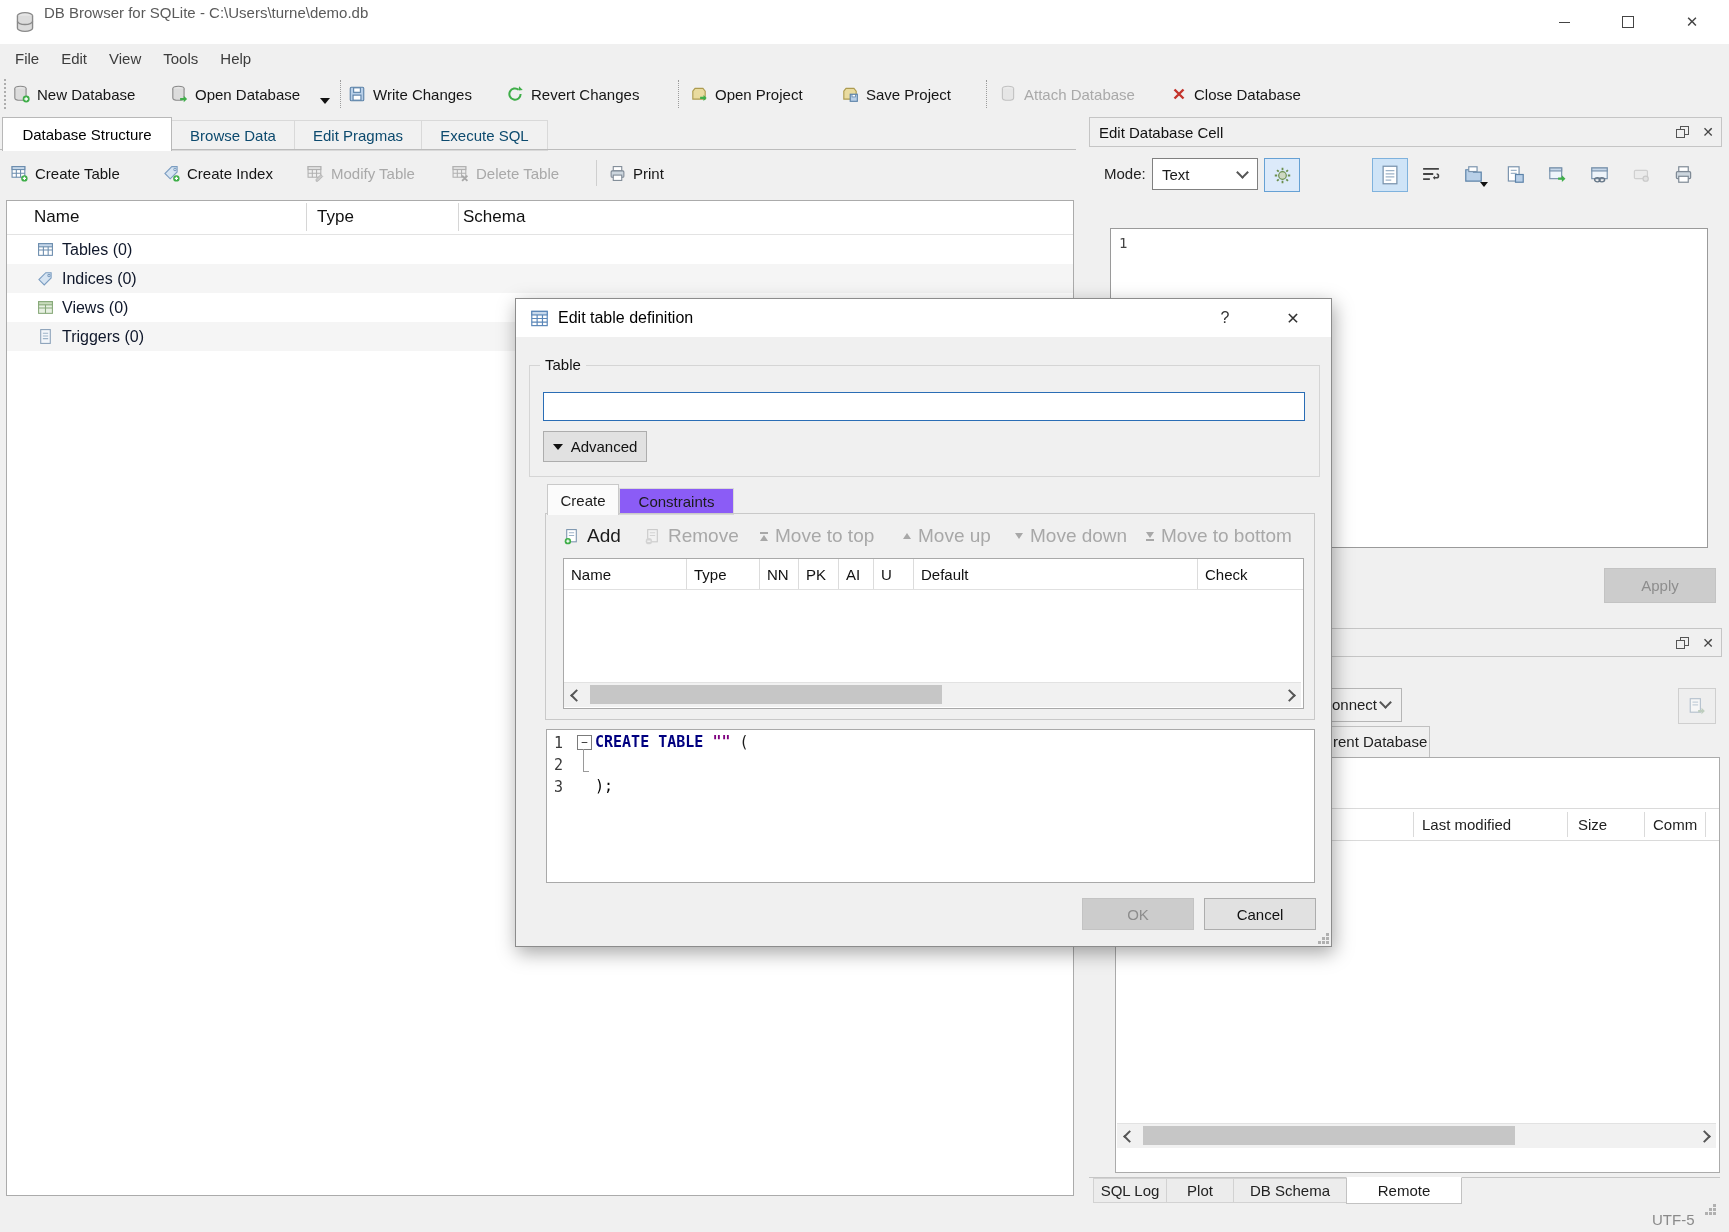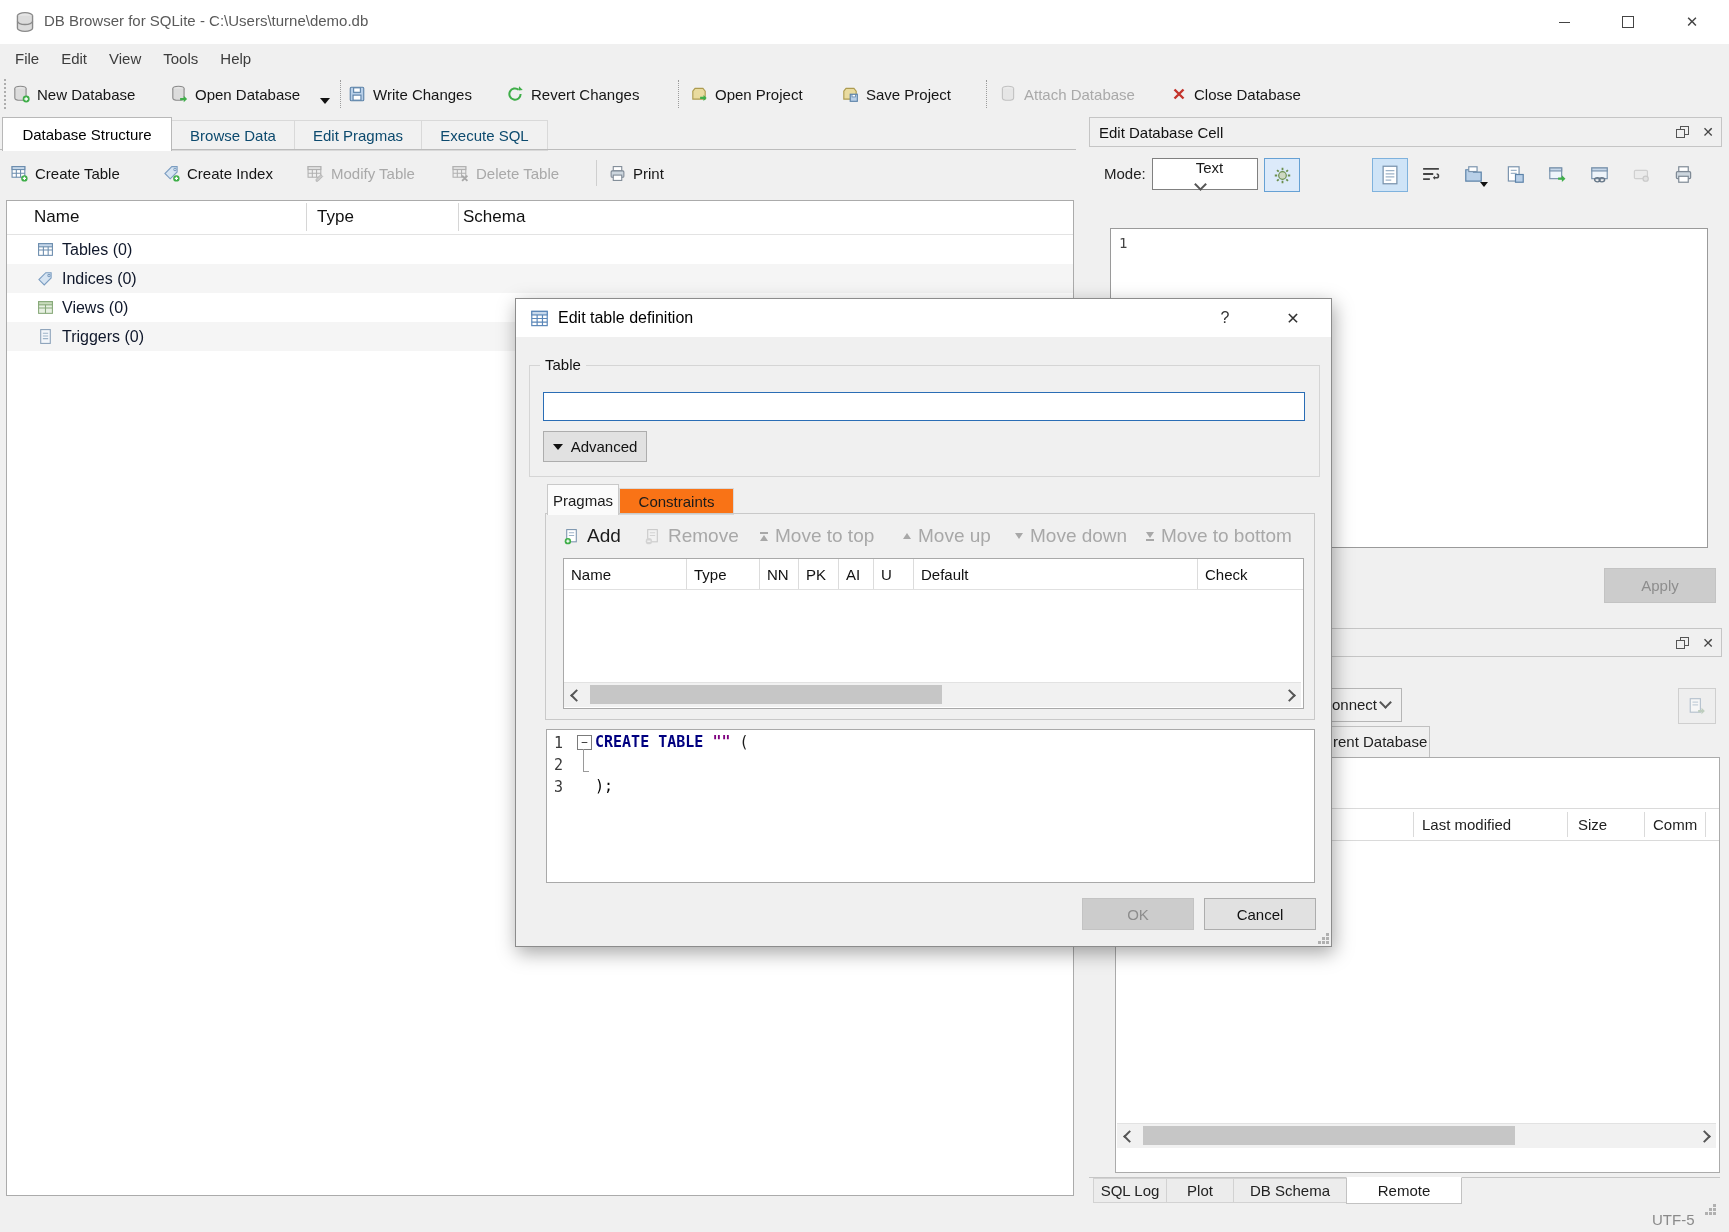--- a/index.html
+++ b/index.html
@@ -38,21 +38,21 @@
   .tree-hdr-label{position:absolute;top:6px;font-size:17px;color:#111;}
   .tree-hdr-div{position:absolute;top:2px;height:28px;width:1px;background:#d6d6d6;}
   .tree-hdr-bottom{position:absolute;left:0;top:33px;width:100%;height:1px;background:#e3e3e3;}
   .tree-row{position:absolute;left:0;width:100%;height:29px;display:flex;align-items:center;}
   .tree-row .lbl{font-size:16px;color:#0f172a;margin-left:8px;}
   .tree-ico{margin-left:30px;width:17px;height:17px;flex:0 0 auto;}
   
   .dock-title{background:#f0f0f0;border:1px solid #c5c5c5;display:flex;align-items:center;}
   .dock-title .t{font-size:15px;color:#111;margin-left:9px;flex:1;}
   .dockbtn{width:26px;height:22px;display:flex;align-items:center;justify-content:center;color:#444;font-size:14px;}
-  .combo{background:#fff;border:1px solid #808080;display:flex;align-items:center;font-size:15px;flex-direction:column;}
+  .combo{background:#fff;border:1px solid #808080;display:flex;align-items:center;font-size:15px;}
   .combo .val{margin-left:9px;flex:1;}
   .chev{display:block;width:7px;height:7px;border-right:2px solid #555;border-bottom:2px solid #555;}
   .chev.down{transform:rotate(45deg);margin-top:-3px;}
   .chev.left{transform:rotate(135deg);}
   .chev.right{transform:rotate(-45deg);}
   .cellico{position:absolute;top:158px;width:34px;height:32px;display:flex;align-items:center;justify-content:center;}
   .cellico.selected{background:#cfe4f7;border:1px solid #7fb2dd;}
   .btn{display:flex;align-items:center;justify-content:center;font-size:15px;background:#e1e1e1;border:1px solid #adadad;color:#111;}
   .btn.disabled{background:#cccccc;border-color:#c3c3c3;color:#8d8d8d;}
   
@@ -63,21 +63,21 @@
   .dialog{left:515px;top:298px;width:815px;height:647px;background:#f0f0f0;border:1px solid #8c8c8c;z-index:50;
           box-shadow:2px 6px 18px rgba(0,0,0,.35);}
   .dlg-title{position:absolute;left:0;top:0;width:100%;height:38px;background:#fff;display:flex;align-items:center;}
   .dlg-title .t{font-size:16px;color:#000;margin-left:9px;flex:1;}
   .groupbox{position:absolute;border:1px solid #d5d5d5;}
   .legend{position:absolute;top:-10px;left:10px;background:#f0f0f0;padding:0 5px;font-size:15px;color:#111;}
   .txtinput{position:absolute;background:#fff;border:1px solid #2a6db5;font-size:15px;padding:0 6px;outline:none;
             font-family:"Liberation Sans",sans-serif;}
   .dtab{position:absolute;display:flex;align-items:center;justify-content:center;font-size:15px;}
   .dtab.active{background:#fbfbfb;border:1px solid #c9c9c9;border-bottom:none;z-index:3;}
-  .dtab.inactive{background:#f97316;border:1px solid #d9d9d9;}
+  .dtab.inactive{background:#8b5cf6;border:1px solid #d9d9d9;}
   .dpane{position:absolute;border:1px solid #c9c9c9;}
   .fldbtn{position:absolute;top:222px;height:30px;display:flex;align-items:center;gap:7px;font-size:19px;white-space:nowrap;}
   .fldbtn.disabled{color:#a8a8a8;}
   .ftable{position:absolute;background:#fff;border:1px solid #a9a9a9;}
   .fhdr{display:flex;height:30px;border-bottom:1px solid #e0e0e0;}
   .fcol{display:flex;align-items:center;padding-left:7px;font-size:15px;color:#111;border-right:1px solid #dcdcdc;box-sizing:border-box;}
   .tri-up{display:block;width:0;height:0;border-left:4px solid transparent;border-right:4px solid transparent;border-bottom:6px solid #a8a8a8;}
   .tri-down{display:block;width:0;height:0;border-left:4px solid transparent;border-right:4px solid transparent;border-top:6px solid #a8a8a8;}
   .bar-top{display:block;width:8px;height:2px;background:#a8a8a8;margin-bottom:1px;}
   .sqlbox{position:absolute;background:#fff;border:1px solid #a9a9a9;font-family:"DejaVu Sans Mono",monospace;font-size:15px;}
@@ -107,21 +107,21 @@
 <div id="app">
 
   <div class="a titlebar row">
     <span class="a" style="left:14px;top:10px;">
       <svg width="22" height="24" viewBox="0 0 16 16">
           <ellipse cx="8" cy="3.5" rx="5.5" ry="2.3" fill="#e6e6e6" stroke="#8a8a8a"></ellipse>
           <path d="M2.5 3.5v9c0 1.3 2.5 2.3 5.5 2.3s5.5-1 5.5-2.3v-9" fill="#dcdcdc" stroke="#8a8a8a"></path>
           <path d="M2.5 7.5c0 1.3 2.5 2.3 5.5 2.3s5.5-1 5.5-2.3" fill="none" stroke="#8a8a8a"></path>
         </svg>
     </span>
-    <span class="a title-text nowrap" style="left:44px;top:12px;">DB Browser for SQLite - C:\Users\turne\demo.db</span>
+    <span class="a title-text nowrap" style="left:44px;top:4px;">DB Browser for SQLite - C:\Users\turne\demo.db</span>
     <div class="a row" style="right:5px;top:0;">
       <div class="winbtn">
           <span class="minbar"></span>
         </div>
       <div class="winbtn">
           <span class="maxbox"></span>
         </div>
       <div class="winbtn">
           <span>✕</span>
         </div>
@@ -499,21 +499,21 @@
     <div class="groupbox" style="left:13px;top:66px;width:789px;height:110px;">
       <span class="legend">Table</span>
       <input class="txtinput" style="left: 13px; top: 26px; width: 748px; height: 27px;" value="">
       <div class="btn" style="position:absolute;left:13px;top:65px;width:102px;height:29px;gap:8px;">
         <span class="caret-down" style="border-top-color:#111;"></span>
         <span>Advanced</span>
       </div>
     </div>
 
     <div class="dtab active" style="left:31px;top:185px;width:70px;height:30px;">
-        <span>Pragmas</span>
+        <span>Create</span>
       </div>
     <div class="dtab inactive" style="left:103px;top:189px;width:113px;height:25px;">
         <span>Constraints</span>
       </div>
     <div class="dpane" style="left:29px;top:214px;width:768px;height:205px;"></div>
 
     <div class="fldbtn" style="left:47px;">
       <svg width="17" height="17" viewBox="0 0 16 16">
           <rect x="3.5" y="1.5" width="9" height="11.5" fill="#fff" stroke="#7a93ad"></rect>
           <path d="M5.5 4.5h5M5.5 7h5" stroke="#9db3c8"></path>

